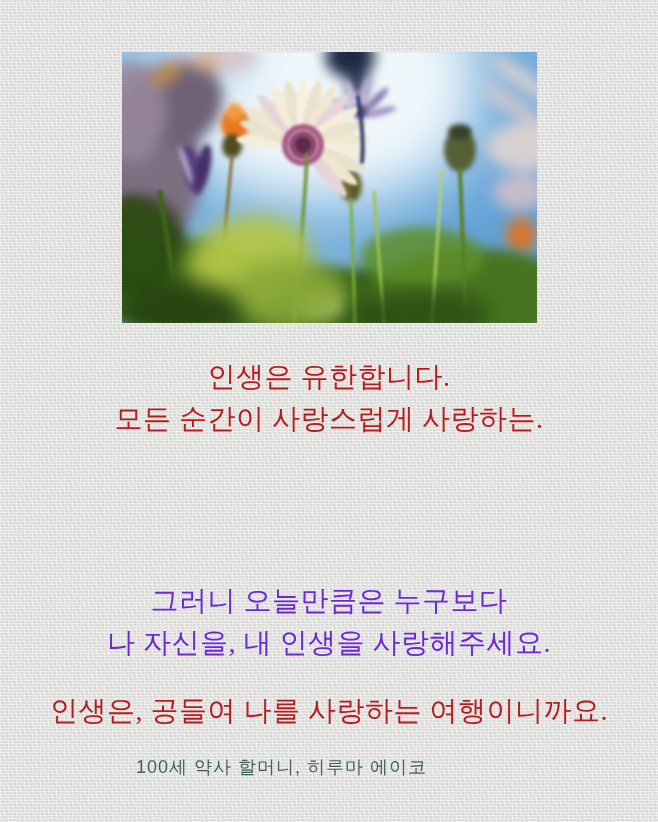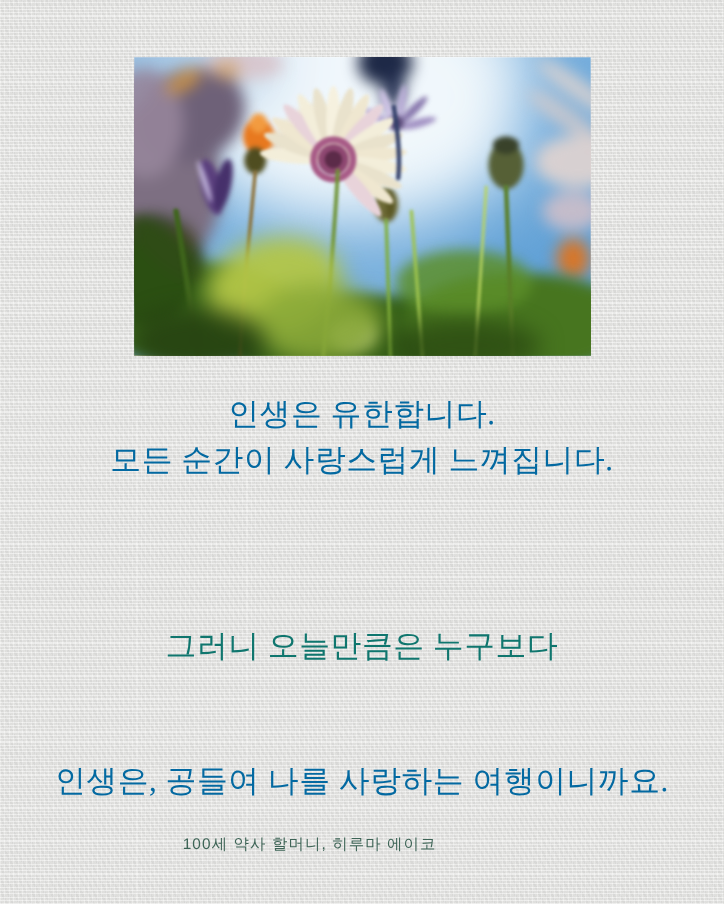--- a/index.html
+++ b/index.html
@@ -31,28 +31,28 @@
     overflow:hidden;
   }
   .photo svg{display:block;}
   .quote-block{
     position:absolute;
     left:0;width:658px;
     text-align:center;
     font-size:28px;
     line-height:42px;
     letter-spacing:0.5px;
-    color:#0369a1;
+    color:#b91c1c;
   }
-  .quote-block.blue{ color:#0f766e; }
+  .quote-block.blue{ color:#6d28d9;margin-top:13px; }
   .attribution{
     position:absolute;
     left:0;width:563px;
     text-align:center;
-    font-size:14px;
+    font-size:18px;
     line-height:24px;
     letter-spacing:1px;
     color:#3d6456;
     font-family:"Liberation Sans", sans-serif;
   }
 </style>
 </head>
 <body>
 
 <div class="canvas">
@@ -171,25 +171,26 @@
         <ellipse cx="128" cy="208" rx="62" ry="44" fill="#b3c647" opacity="0.95" transform="rotate(-12 128 208)"></ellipse>
         <ellipse cx="168" cy="242" rx="58" ry="36" fill="#8aa839" opacity="0.9"></ellipse>
         <ellipse cx="58" cy="258" rx="62" ry="30" fill="#243f10" opacity="0.85"></ellipse>
         <ellipse cx="300" cy="262" rx="70" ry="24" fill="#2a4a12" opacity="0.8"></ellipse>
       </g>
     </svg>
   </div>
 
   <div class="quote-block" style="top:356px;">
     <div>인생은 유한합니다.</div>
-    <div>모든 순간이 사랑스럽게 느껴집니다.</div>
+    <div>모든 순간이 사랑스럽게 사랑하는.</div>
   </div>
 
   <div class="quote-block blue" style="top:567px;">
     <div>그러니 오늘만큼은 누구보다</div>
+    <div>나 자신을, 내 인생을 사랑해주세요.</div>
   </div>
 
   <div class="quote-block" style="top:690px;">
     <div>인생은, 공들여 나를 사랑하는 여행이니까요.</div>
   </div>
 
   <div class="attribution" style="top:755px;">100세 약사 할머니, 히루마 에이코</div>
 
 </div>
 

